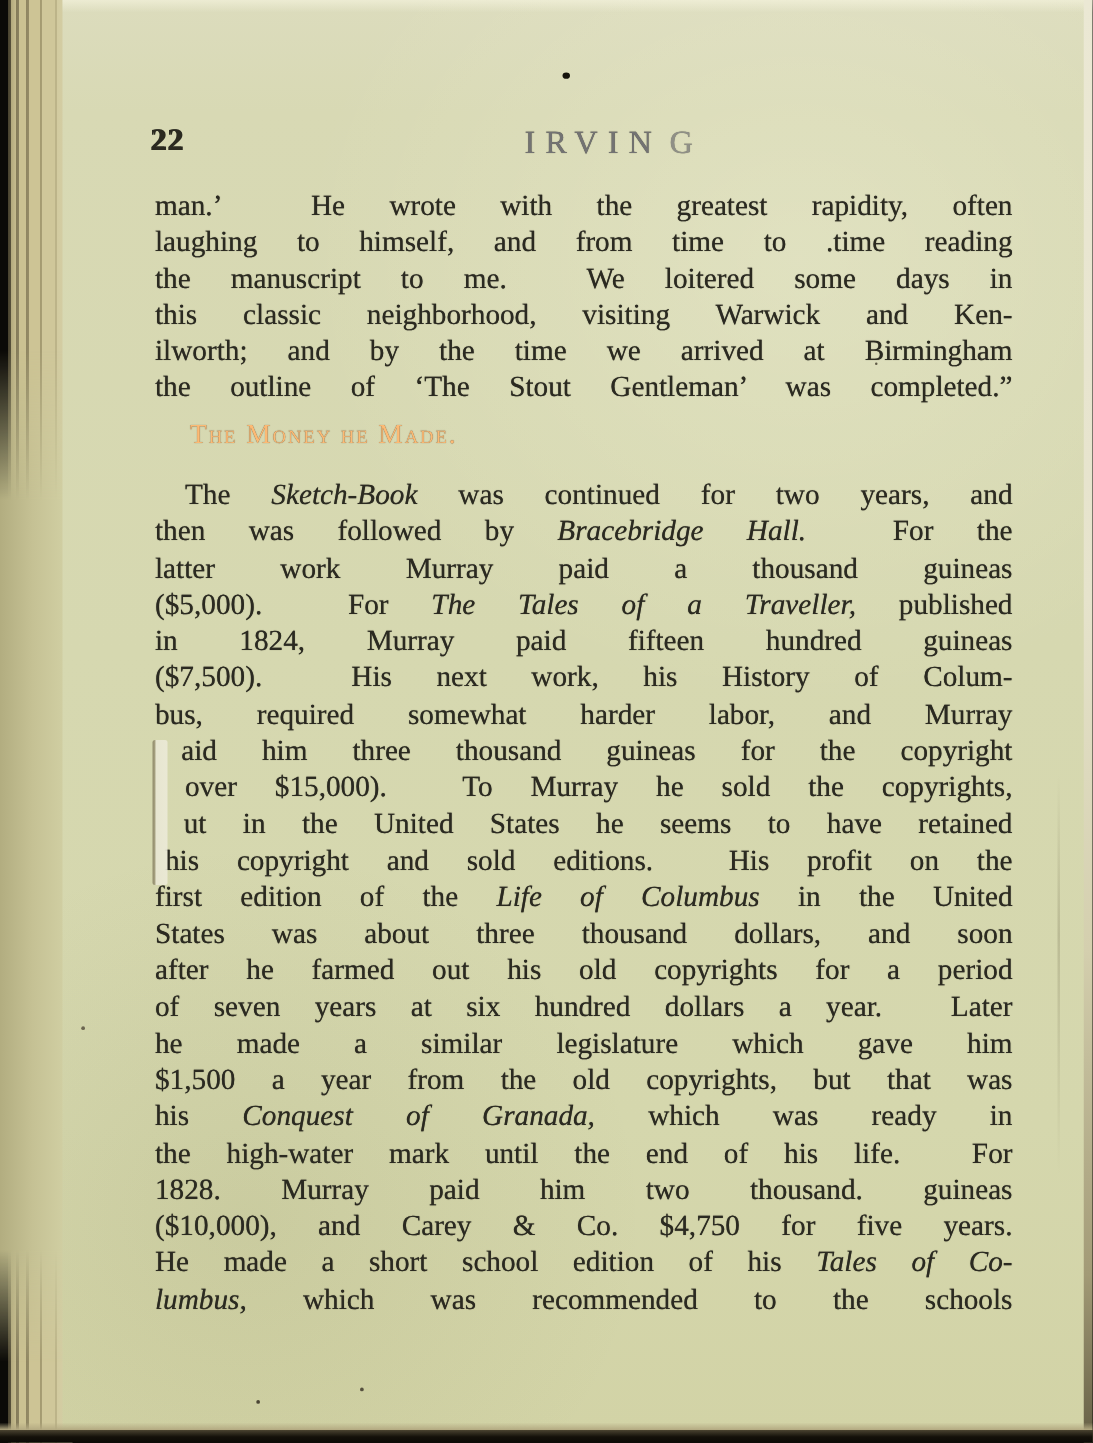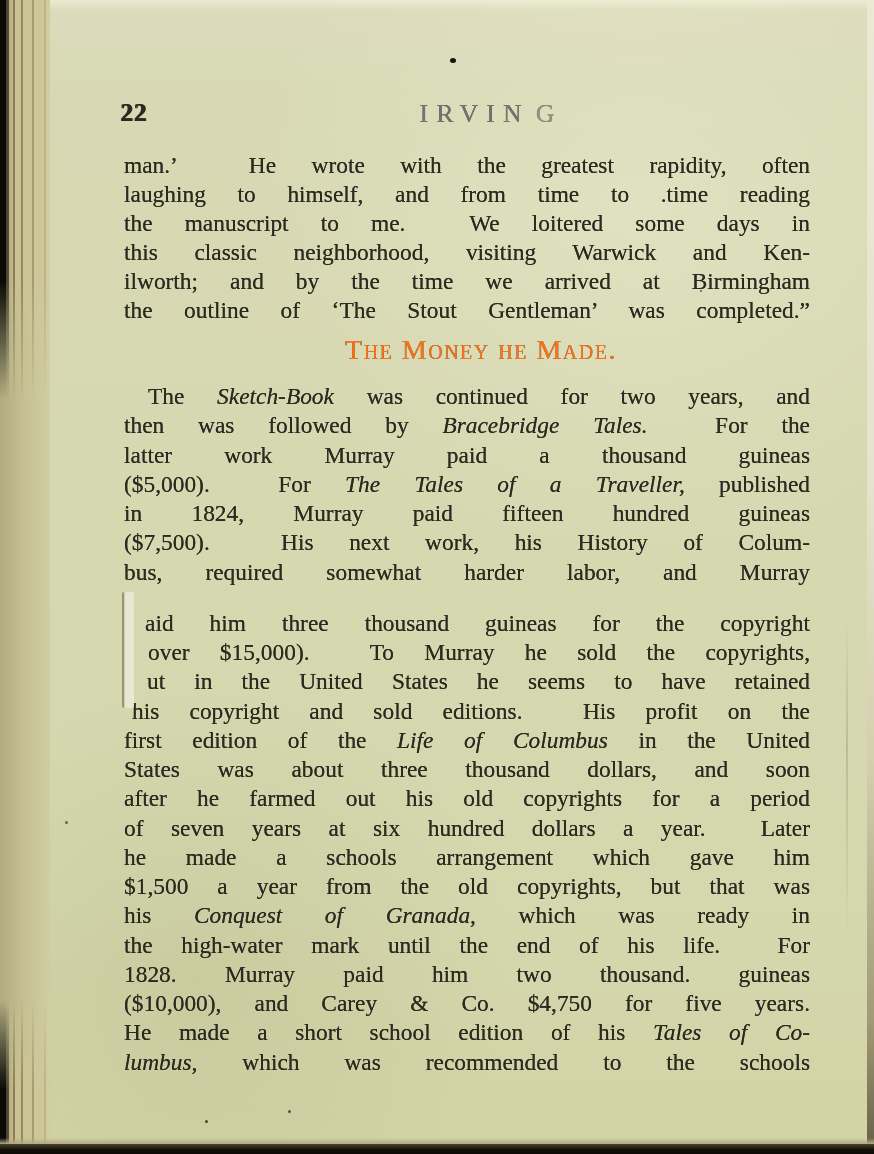--- a/index.html
+++ b/index.html
@@ -81,22 +81,22 @@
     position:absolute;left:0;top:0;width:100%;
     text-align:center;padding-left:40px;box-sizing:border-box;
     font-size:26px;letter-spacing:8px;color:#737373;
   }
   .running-head .damaged{opacity:0.72;letter-spacing:0;padding-left:6px;}
 
   .para{position:absolute;left:0;width:686px;}
   .para-1{top:151px;line-height:29.1px;}
   .section-heading{
     position:absolute;top:334px;left:0;width:100%;
-    text-align:center;padding-left:28px;box-sizing:border-box;
-    font-variant:small-caps;font-size:28px;letter-spacing:1.5px;color:#f97316;
+    padding-left:28px;box-sizing:border-box;
+    font-variant:small-caps;font-size:22px;letter-spacing:1.5px;color:#fdba74;
   }
   .para-2{top:382px;line-height:29.25px;}
   .tline{text-align:justify;text-align-last:justify;}
   .it{font-style:italic;}
 
   
   .artifact-strip{
     position:absolute;left:122px;top:592px;width:12px;height:116px;
     background:linear-gradient(90deg,#8d8769 0px,#979070 1.5px,#e9e7d4 3px,#ecead8 100%);
     opacity:0.9;border-radius:2px;
@@ -134,35 +134,35 @@
         <div class="tline"><span>the manuscript to me.&nbsp; We loitered some days in</span></div>
         <div class="tline"><span>this classic neighborhood, visiting Warwick and Ken-</span></div>
         <div class="tline"><span>ilworth; and by the time we arrived at Birmingham</span></div>
         <div class="tline"><span>the outline of ‘The Stout Gentleman’ was completed.”</span></div>
       </div>
 
     <div class="section-heading">The Money he Made.</div>
 
     <div class="para para-2">
         <div class="tline" style="text-indent: 24px;"><span>The </span><span class="it">Sketch-Book</span><span> was continued for two years, and</span></div>
-        <div class="tline"><span>then was followed by </span><span class="it">Bracebridge Tales.</span><span>&nbsp; For the</span></div>
+        <div class="tline"><span>then was followed by </span><span class="it">Bracebridge Hall.</span><span>&nbsp; For the</span></div>
         <div class="tline"><span>latter work Murray paid a thousand guineas</span></div>
         <div class="tline"><span>($5,000).&nbsp; For </span><span class="it">The Tales of a Traveller,</span><span> published</span></div>
         <div class="tline"><span>in 1824, Murray paid fifteen hundred guineas</span></div>
         <div class="tline"><span>($7,500).&nbsp; His next work, his History of Colum-</span></div>
         <div class="tline"><span>bus, required somewhat harder labor, and Murray</span></div>
-        <div class="tline" style="padding-left: 21px; margin-top: 22px;"><span>aid him three thousand guineas for the copyright</span></div>
+        <div class="tline" style="padding-left: 21px;"><span>aid him three thousand guineas for the copyright</span></div>
         <div class="tline" style="padding-left: 24px;"><span>over $15,000).&nbsp; To Murray he sold the copyrights,</span></div>
         <div class="tline" style="padding-left: 23px;"><span>ut in the United States he seems to have retained</span></div>
         <div class="tline" style="padding-left: 8px;"><span>his copyright and sold editions.&nbsp; His profit on the</span></div>
         <div class="tline"><span>first edition of the </span><span class="it">Life of Columbus</span><span> in the United</span></div>
         <div class="tline"><span>States was about three thousand dollars, and soon</span></div>
         <div class="tline"><span>after he farmed out his old copyrights for a period</span></div>
         <div class="tline"><span>of seven years at six hundred dollars a year.&nbsp; Later</span></div>
-        <div class="tline"><span>he made a schools arrangement which gave him</span></div>
+        <div class="tline"><span>he made a similar legislature which gave him</span></div>
         <div class="tline"><span>$1,500 a year from the old copyrights, but that was</span></div>
         <div class="tline"><span>his </span><span class="it">Conquest of Granada,</span><span> which was ready in</span></div>
         <div class="tline"><span>the high-water mark until the end of his life.&nbsp; For</span></div>
         <div class="tline"><span>1828. Murray paid him two thousand. guineas</span></div>
         <div class="tline"><span>($10,000), and Carey &amp; Co. $4,750 for five years.</span></div>
         <div class="tline"><span>He made a short school edition of his </span><span class="it">Tales of Co-</span></div>
         <div class="tline"><span class="it">lumbus,</span><span> which was recommended to the schools</span></div>
       </div>
 
   </div>

